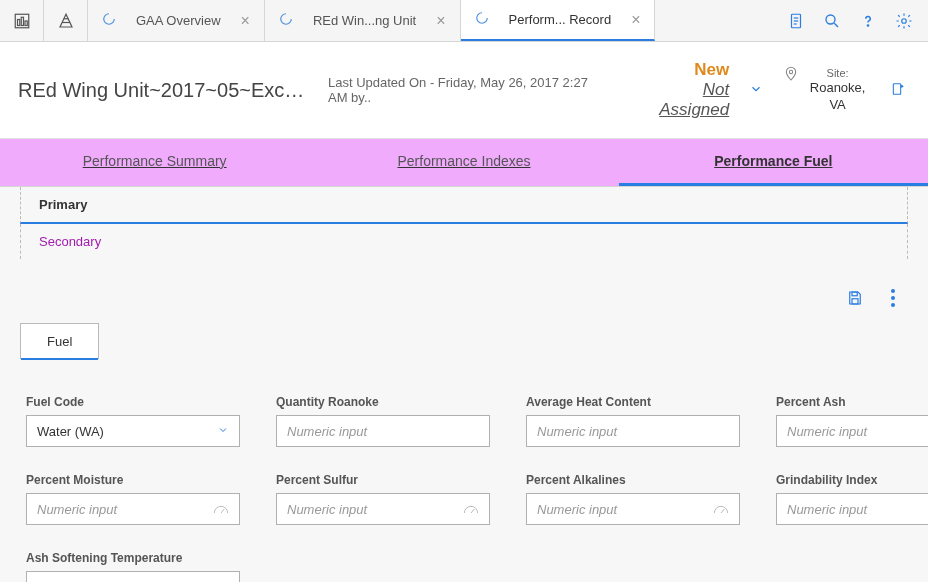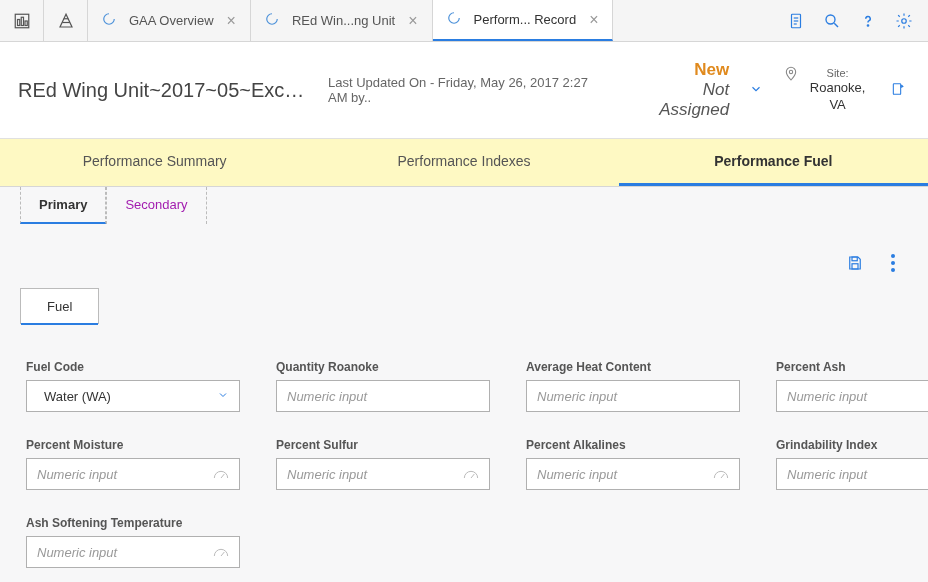--- a/index.html
+++ b/index.html
@@ -32,21 +32,21 @@
   .toolbar-icon-btn svg { width: 18px; height: 18px; }
   .doc-tabs {
     display: flex;
     flex: 1;
     align-items: stretch;
   }
   .doc-tab {
     display: flex;
     align-items: center;
     padding: 0 14px;
-    gap: 13px;
+    gap: 20px;
     border-right: 1px solid #d6d6d6;
     cursor: pointer;
     color: #555;
     background: #f5f5f5;
     min-width: 150px;
     max-width: 200px;
   }
   .doc-tab.active {
     background: #fff;
     border-bottom: 2px solid #2a7de1;
@@ -84,33 +84,34 @@
     text-overflow: ellipsis;
     max-width: 290px;
   }
   .last-updated {
     font-size: 13px;
     color: #666;
   }
   .header-spacer { flex: 1; }
   .status-block { text-align: right; font-size: 17px; }
   .status-new { color: #e08a1e; font-weight: 600; }
-  .status-not-assigned { color: #555; font-style: italic; }
+  .status-not-assigned { color: #555; font-style: italic; text-decoration: underline; }
   .chevron-small { color: #2a7de1; }
   .site-block { display: flex; align-items: flex-start; gap: 6px; font-size: 12px; text-align: center; }
   .site-block .pin { color: #888; }
   .site-block .site-text { line-height: 1.3; }
   .site-label { color: #666; font-size: 11px; }
   .site-value { color: #333; font-size: 13px; }
   .edit-link { color: #2a7de1; cursor: pointer; }
   
   .section-tabs {
     display: flex;
     border-bottom: 1px solid #d6d6d6;
-    background: #fef9c3;
+    background: #f0abfc;
+    text-decoration: underline;
   }
   .section-tab {
     flex: 1;
     text-align: center;
     padding: 14px 0;
     font-size: 14px;
     color: #555;
     cursor: pointer;
   }
   .section-tab.active {
@@ -120,20 +121,21 @@
   }
   
   .content-area {
     background: #f7f7f8;
     padding: 0 20px 20px 20px;
   }
   .sub-tabs {
     display: flex;
     gap: 0;
     padding-top: 0;
+    flex-direction: column;
   }
   .sub-tab {
     padding: 10px 18px;
     font-size: 13px;
     color: #a21caf;
     cursor: pointer;
     border: 1px dashed #bbb;
     border-top: none;
     background: #f7f7f8;
     border-bottom: none;
@@ -190,21 +192,21 @@
   .select-wrap, .input-wrap {
     position: relative;
     border: 1px solid #b0b0b0;
     background: #fff;
     height: 32px;
     display: flex;
     align-items: center;
     padding: 0 10px;
   }
   .select-wrap { cursor: pointer; }
-  .select-value { flex:1; color: #333; font-size: 13px; margin-left: 7px; }
+  .select-value { flex:1; color: #333; font-size: 13px; }
   .select-caret { color: #2a7de1; }
   .num-input {
     border: none;
     outline: none;
     flex: 1;
     font-size: 13px;
     color: #333;
     background: transparent;
   }
   .num-input::placeholder { color: #999; font-style: italic; }

